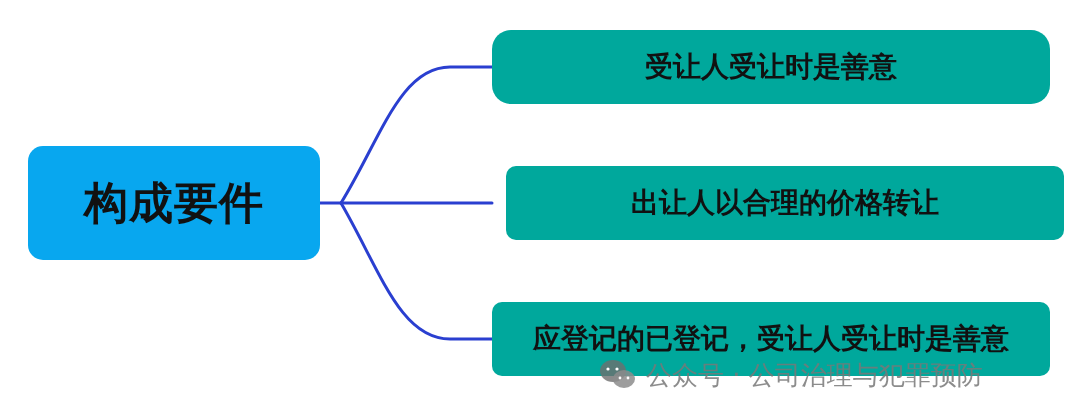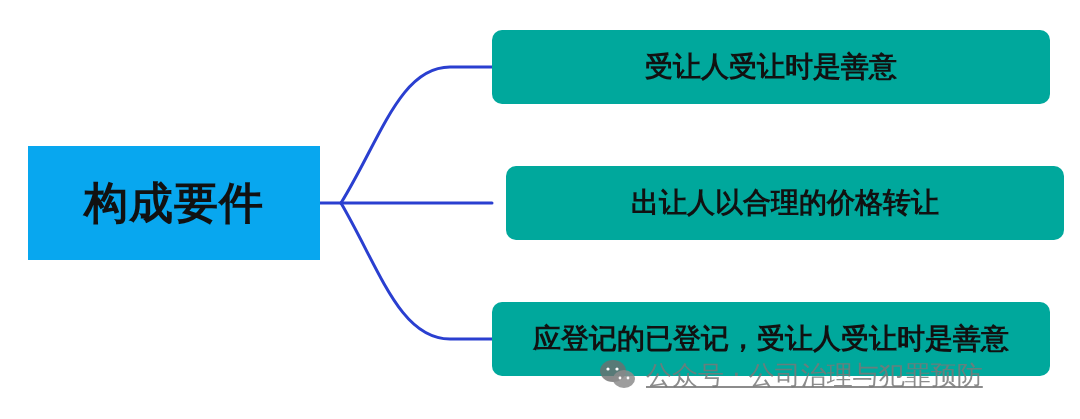--- a/index.html
+++ b/index.html
@@ -2,38 +2,38 @@
 <html><head>
   <meta charset="utf-8">
   <style>
     html, body { margin: 0; padding: 0; }
     body {
       width: 1080px; height: 419px; background: #ffffff; position: relative; overflow: hidden;
       font-family: "DejaVu Sans", sans-serif;
     }
     .root {
       position: absolute; left: 28px; top: 146px; width: 292px; height: 114px;
-      background: #08a7ef; border-radius: 0;
+      background: #08a7ef; border-radius: 15px;
       display: flex; align-items: center; justify-content: center;
       color: #111; font-weight: bold; font-size: 44px; letter-spacing: 1px;
     }
     .child {
       position: absolute; left: 492px; width: 558px; height: 74px;
       background: #00a89c; border-radius: 10px;
       display: flex; align-items: center; justify-content: center;
       color: #111; font-weight: bold; font-size: 28px;
     }
-    .c1 { top: 30px; }
+    .c1 { top: 30px; border-radius: 19px; }
     .c2 { top: 166px; margin-left: 14px; }
     .c3 { top: 302px; }
     svg.lines { position: absolute; left: 0; top: 0; }
     .watermark {
       position: absolute; left: 598px; top: 357px; height: 36px;
       display: flex; align-items: center; gap: 8px;
-      color: rgba(120,120,120,0.85); font-size: 26px; text-decoration: underline;
+      color: rgba(120,120,120,0.85); font-size: 26px;
     }
     .wm-icon { width: 40px; height: 34px; position: relative; }
   </style>
 </head>
 <body>
 
 <svg class="lines" width="1080" height="419">
   <g fill="none" stroke="#2a3fd0" stroke-width="3" stroke-linecap="round">
     <path d="M320 203 L341 203"></path>
     <path d="M341 203 C 380 140, 400 67, 450 67 L492 67"></path>

